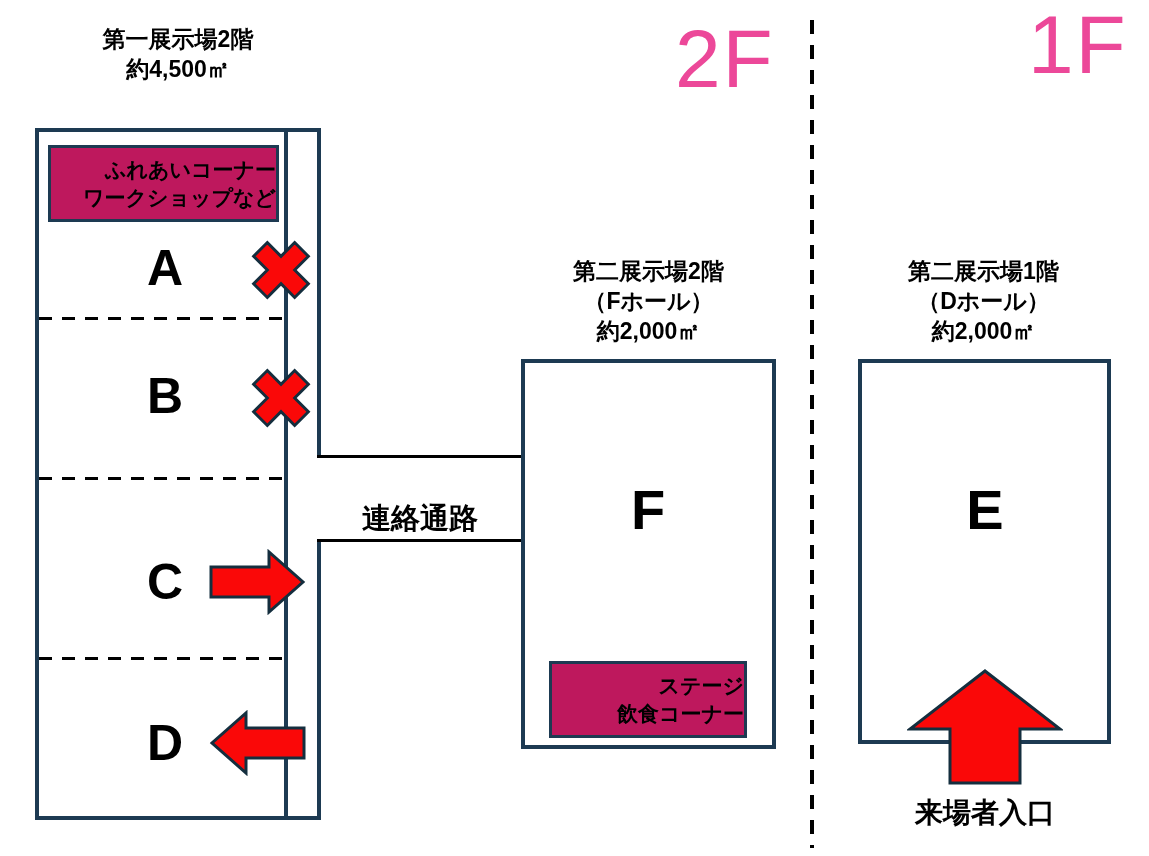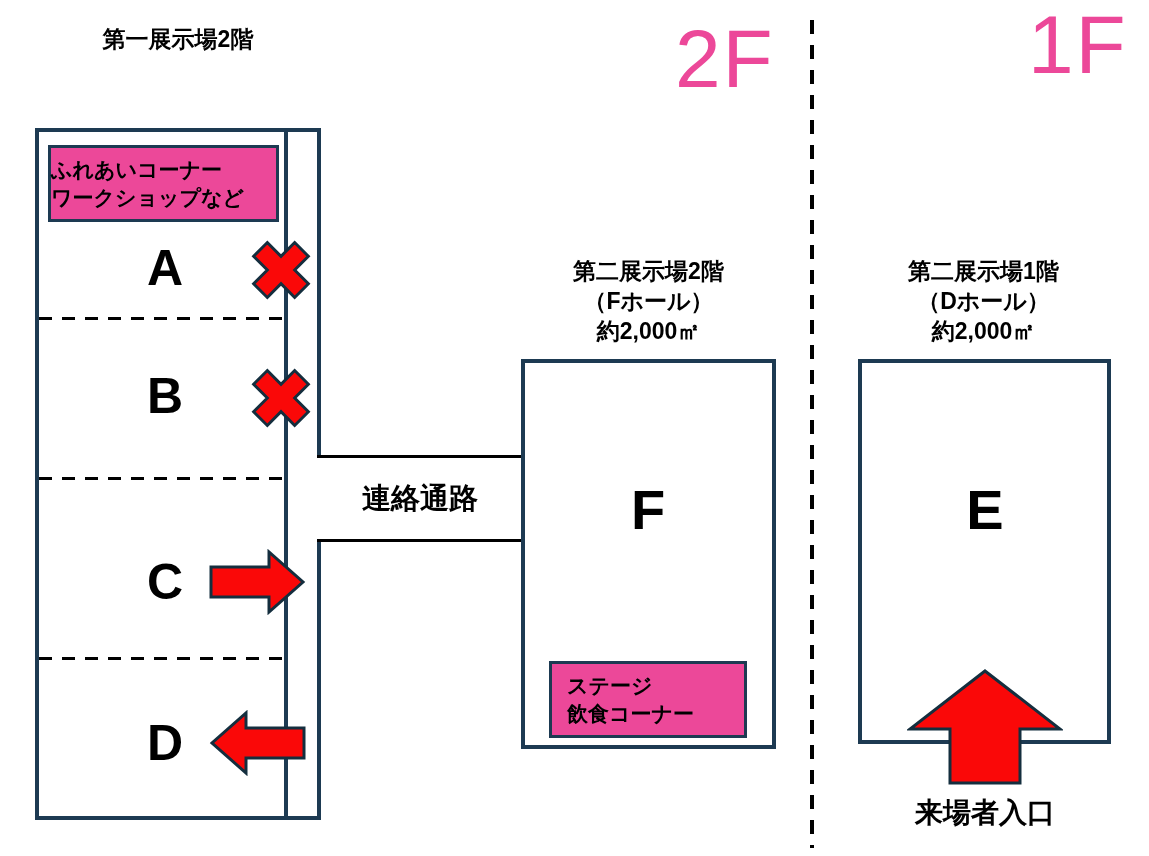--- a/index.html
+++ b/index.html
@@ -7,47 +7,48 @@
     position:relative;width:1149px;height:856px;background:#fff;overflow:hidden;
     font-family:"Liberation Sans","DejaVu Sans",sans-serif;color:#000;
   }
   .abs{position:absolute;}
   
   .hall-title{text-align:center;font-weight:bold;font-size:23px;line-height:30px;white-space:nowrap;}
   
   .floor-label{font-size:82px;font-weight:100;line-height:82px;color:#ec4899;letter-spacing:2px;}
   
   .hall{border:4px solid var(--wall);background:#fff;box-sizing:border-box;}
-  .inner-box{border:3px solid var(--wall);background:#ec4899;box-sizing:border-box;
-    display:flex;flex-direction:column;align-items:flex-start;justify-content:center;
+  .inner-box{border:3px solid var(--wall);background:#be185d;box-sizing:border-box;
+    display:flex;flex-direction:column;align-items:flex-end;justify-content:center;
     font-weight:bold;font-size:21px;line-height:28px;text-align:center;}
   .hall-letter{font-weight:bold;font-size:50px;line-height:50px;text-align:center;}
   .big-letter{font-weight:bold;font-size:56px;line-height:56px;text-align:center;}
   
   .hdash{height:3px;background:repeating-linear-gradient(to right,#000 0 13px,transparent 13px 23px);}
   .vdash{width:4px;background:repeating-linear-gradient(to bottom,#000 0 14px,transparent 14px 25px);}
   .wall-strip{background:var(--wall);}
   
   .passage-band{background:#fff;border-top:3px solid #000;border-bottom:3px solid #000;box-sizing:border-box;
-    display:flex;align-items:center;justify-content:center;font-weight:bold;font-size:29px;}
+    display:flex;align-items:flex-end;justify-content:center;font-weight:bold;font-size:29px;}
   .entrance-label{font-weight:bold;font-size:28px;text-align:center;white-space:nowrap;}
   svg{display:block;}
   .marker-fill{fill:var(--red);stroke:var(--outline);stroke-width:3;stroke-linejoin:miter;}
 </style>
 </head>
 <body>
 
 <div id="stage">
 
   <div class="abs floor-label" style="left:675px;top:18px;">2F</div>
   <div class="abs vdash" style="left:810px;top:20px;height:828px;"></div>
   <div class="abs floor-label" style="left:1028px;top:4px;">1F</div>
 
   <div class="abs hall-title" style="left:35px;top:24px;width:286px;">
     <div>第一展示場2階</div>
+    <div>約4,500㎡</div>
   </div>
 
   <div class="abs hall" style="left:35px;top:128px;width:286px;height:692px;"></div>
 
   <div class="abs wall-strip" style="left:284px;top:130px;width:4px;height:688px;"></div>
 
   <div class="abs inner-box" style="left:48px;top:145px;width:231px;height:77px;font-size:21px;">
     <div>ふれあいコーナー</div>
     <div>ワークショップなど</div>
   </div>

